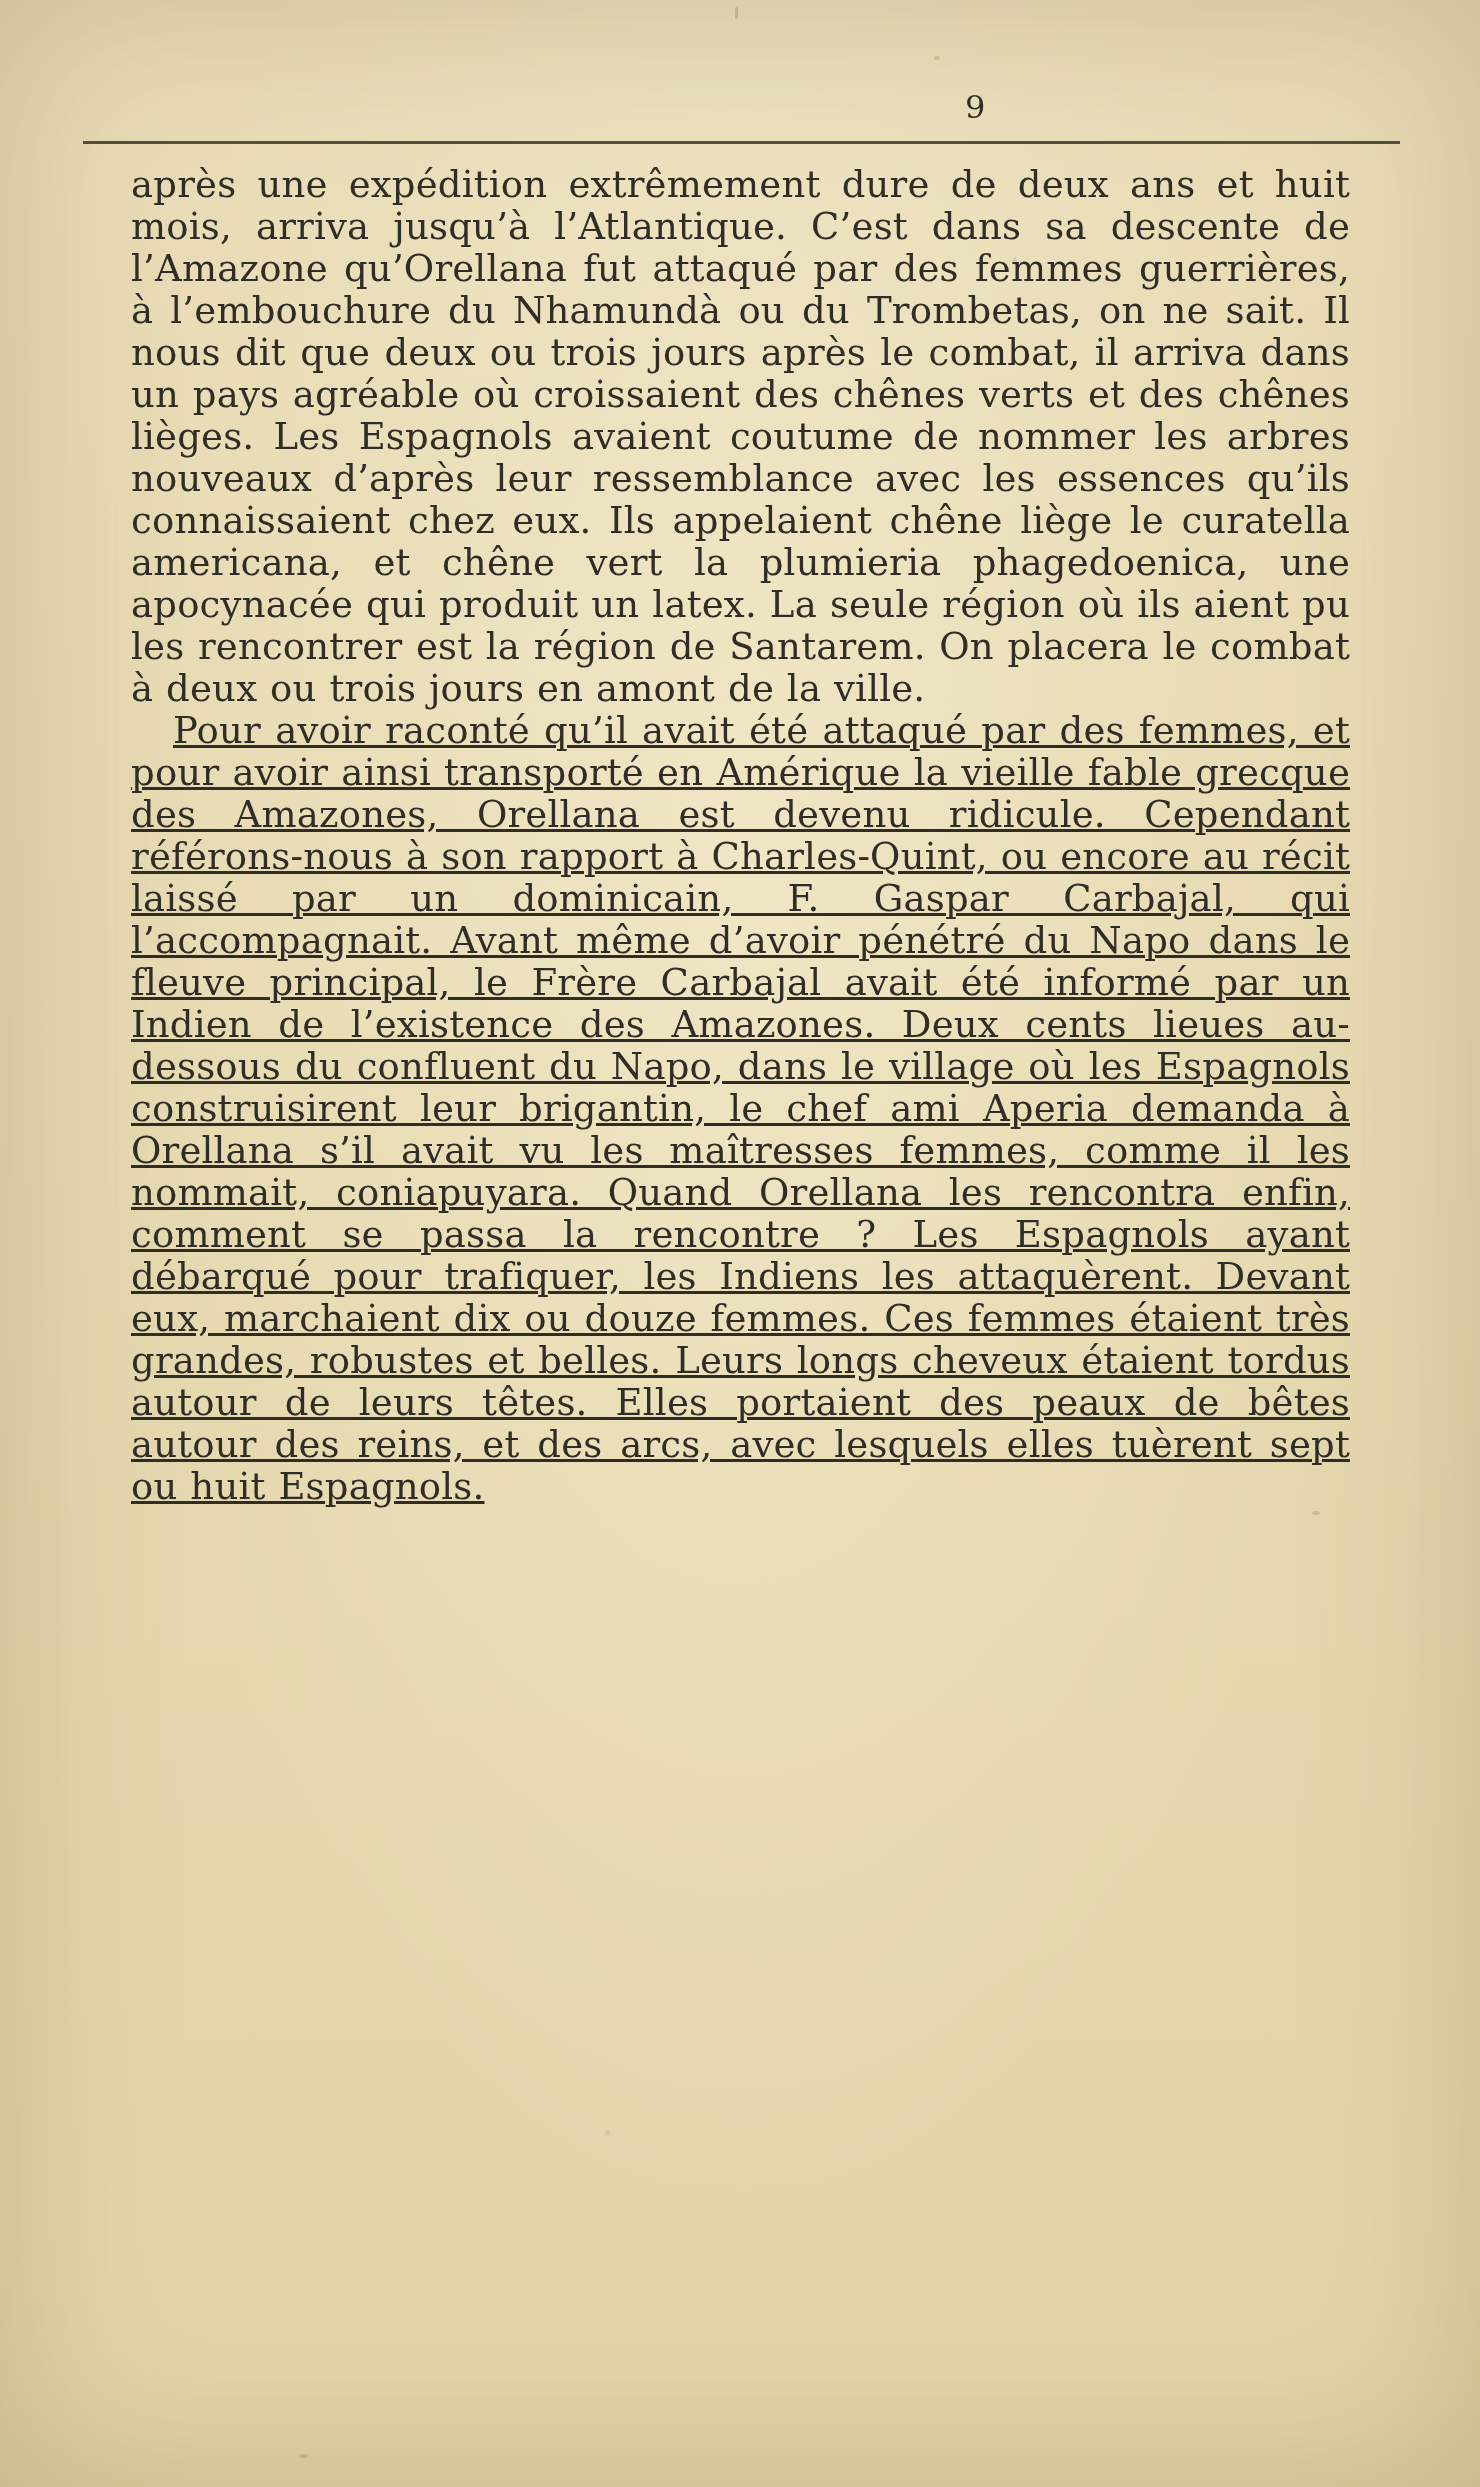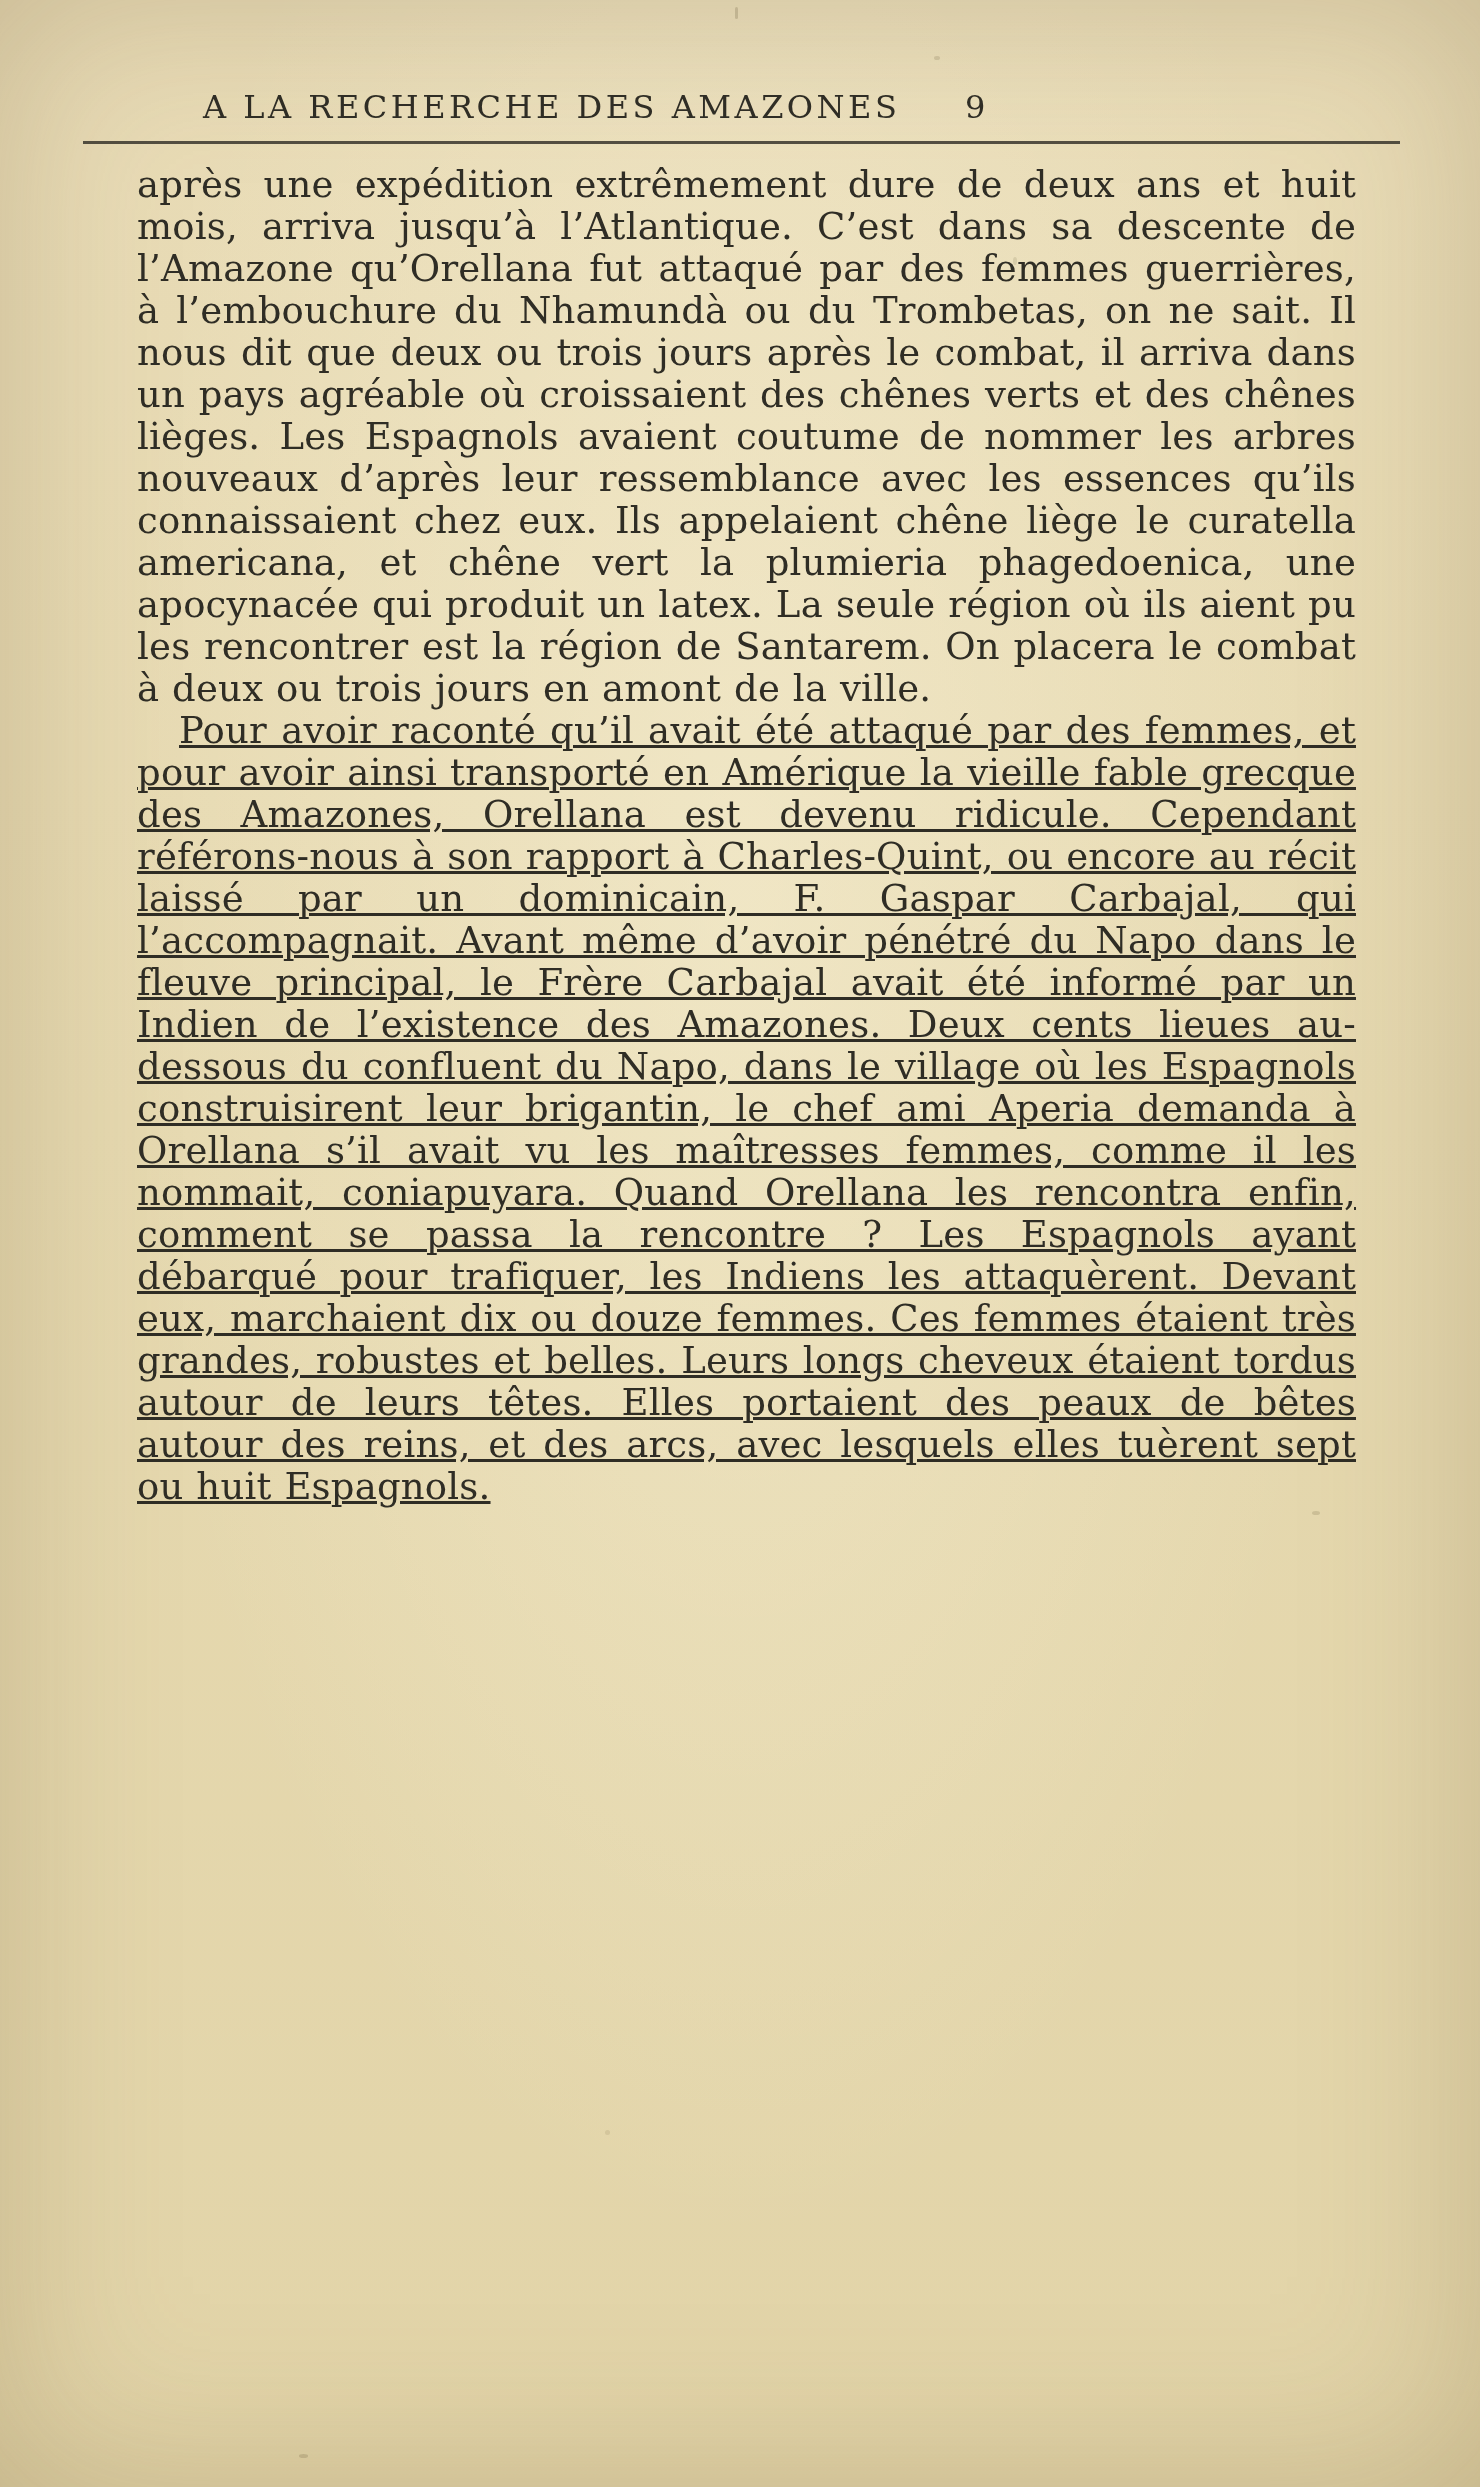--- a/index.html
+++ b/index.html
@@ -59,21 +59,20 @@
   .text-block {
     position: absolute;
     top: 164px;
     left: 131px;
     width: 1219px;
     font-size: 37px;
     line-height: 42px;
     text-align: justify;
     word-spacing: 0.9px;
     letter-spacing: 0.2px;
-    margin-left: 6px;
   }
 
   .text-block p {
     margin: 0;
   }
 
   .text-block p.indented {
     text-indent: 42px;
     text-decoration: underline;
   }
@@ -91,21 +90,20 @@
   .speckle.s4 { top: 2130px; left: 605px;  width: 5.3px;  height: 5.3px; background: rgba(95,82,50,0.12); }
   .speckle.s5 { top: 2454px; left: 299px;  width: 8.8px; height: 3.5px; background: rgba(95,82,50,0.20); }
   .speckle.s6 { top: 7px;    left: 735px;  width: 2.6px;  height: 12.3px; background: rgba(95,82,50,0.22); border-radius: 1.8px; }
 </style>
 </head>
 <body>
 
 <div class="page">
 
   <div class="running-header">
-    <span class="title">A LA RECHERCHE DES AMAZONES</span>
     <span class="folio">9</span>
   </div>
 
   <div class="header-rule"></div>
 
   <div class="text-block">
     <p>après une expédition extrêmement dure de deux ans et huit mois, arriva jusqu’à l’Atlantique. C’est dans sa descente de l’Amazone qu’Orellana fut attaqué par des femmes guerrières, à l’embouchure du Nhamundà ou du Trombetas, on ne sait. Il nous dit que deux ou trois jours après le combat, il arriva dans un pays agréable où croissaient des chênes verts et des chênes lièges. Les Espagnols avaient coutume de nommer les arbres nouveaux d’après leur ressemblance avec les essences qu’ils connaissaient chez eux. Ils appelaient chêne liège le curatella americana, et chêne vert la plumieria phagedoenica, une apocynacée qui produit un latex. La seule région où ils aient pu les rencontrer est la région de Santarem. On placera le combat à deux ou trois jours en amont de la ville.</p>
     <p class="indented">Pour avoir raconté qu’il avait été attaqué par des femmes, et pour avoir ainsi transporté en Amérique la vieille fable grecque des Amazones, Orellana est devenu ridicule. Cependant référons-nous à son rapport à Charles-Quint, ou encore au récit laissé par un dominicain, F. Gaspar Carbajal, qui l’accompagnait. Avant même d’avoir pénétré du Napo dans le fleuve principal, le Frère Carbajal avait été informé par un Indien de l’existence des Amazones. Deux cents lieues au-dessous du confluent du Napo, dans le village où les Espagnols construisirent leur brigantin, le chef ami Aperia demanda à Orellana s’il avait vu les maîtresses femmes, comme il les nommait, coniapuyara. Quand Orellana les rencontra enfin, comment se passa la rencontre ? Les Espagnols ayant débarqué pour trafiquer, les Indiens les attaquèrent. Devant eux, marchaient dix ou douze femmes. Ces femmes étaient très grandes, robustes et belles. Leurs longs cheveux étaient tordus autour de leurs têtes. Elles portaient des peaux de bêtes autour des reins, et des arcs, avec lesquels elles tuèrent sept ou huit Espagnols.</p>
   </div>
 

